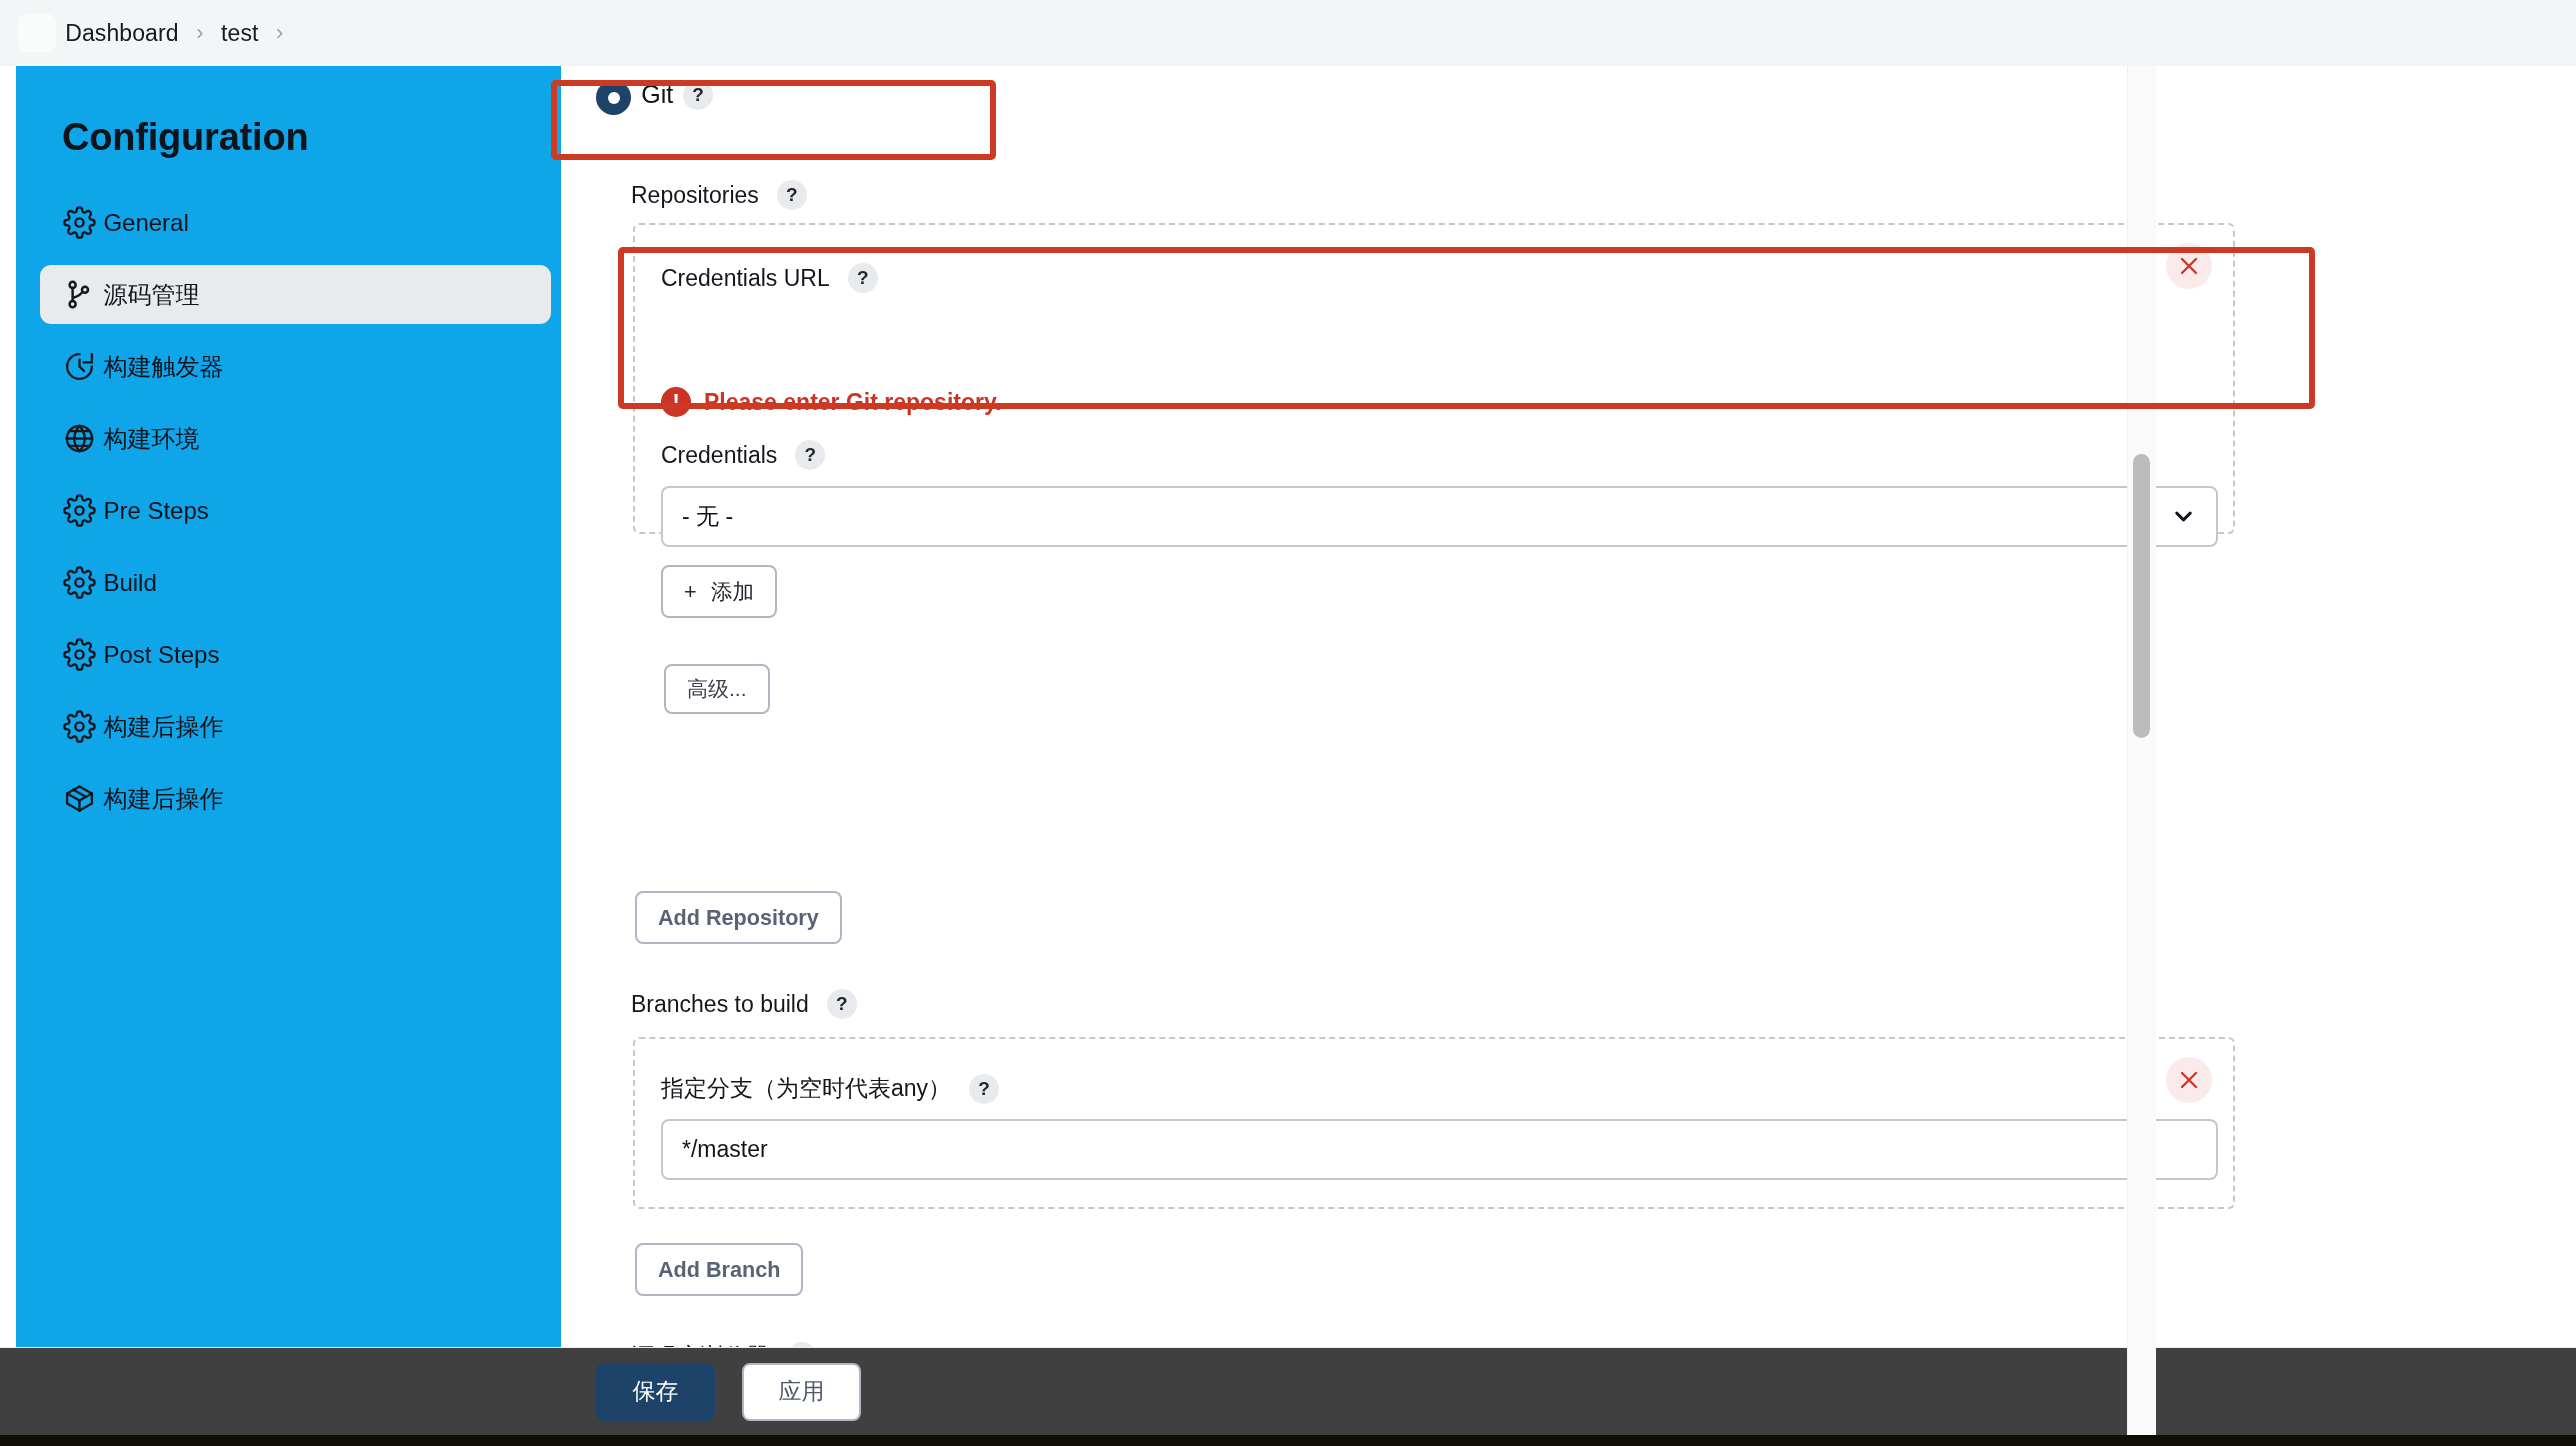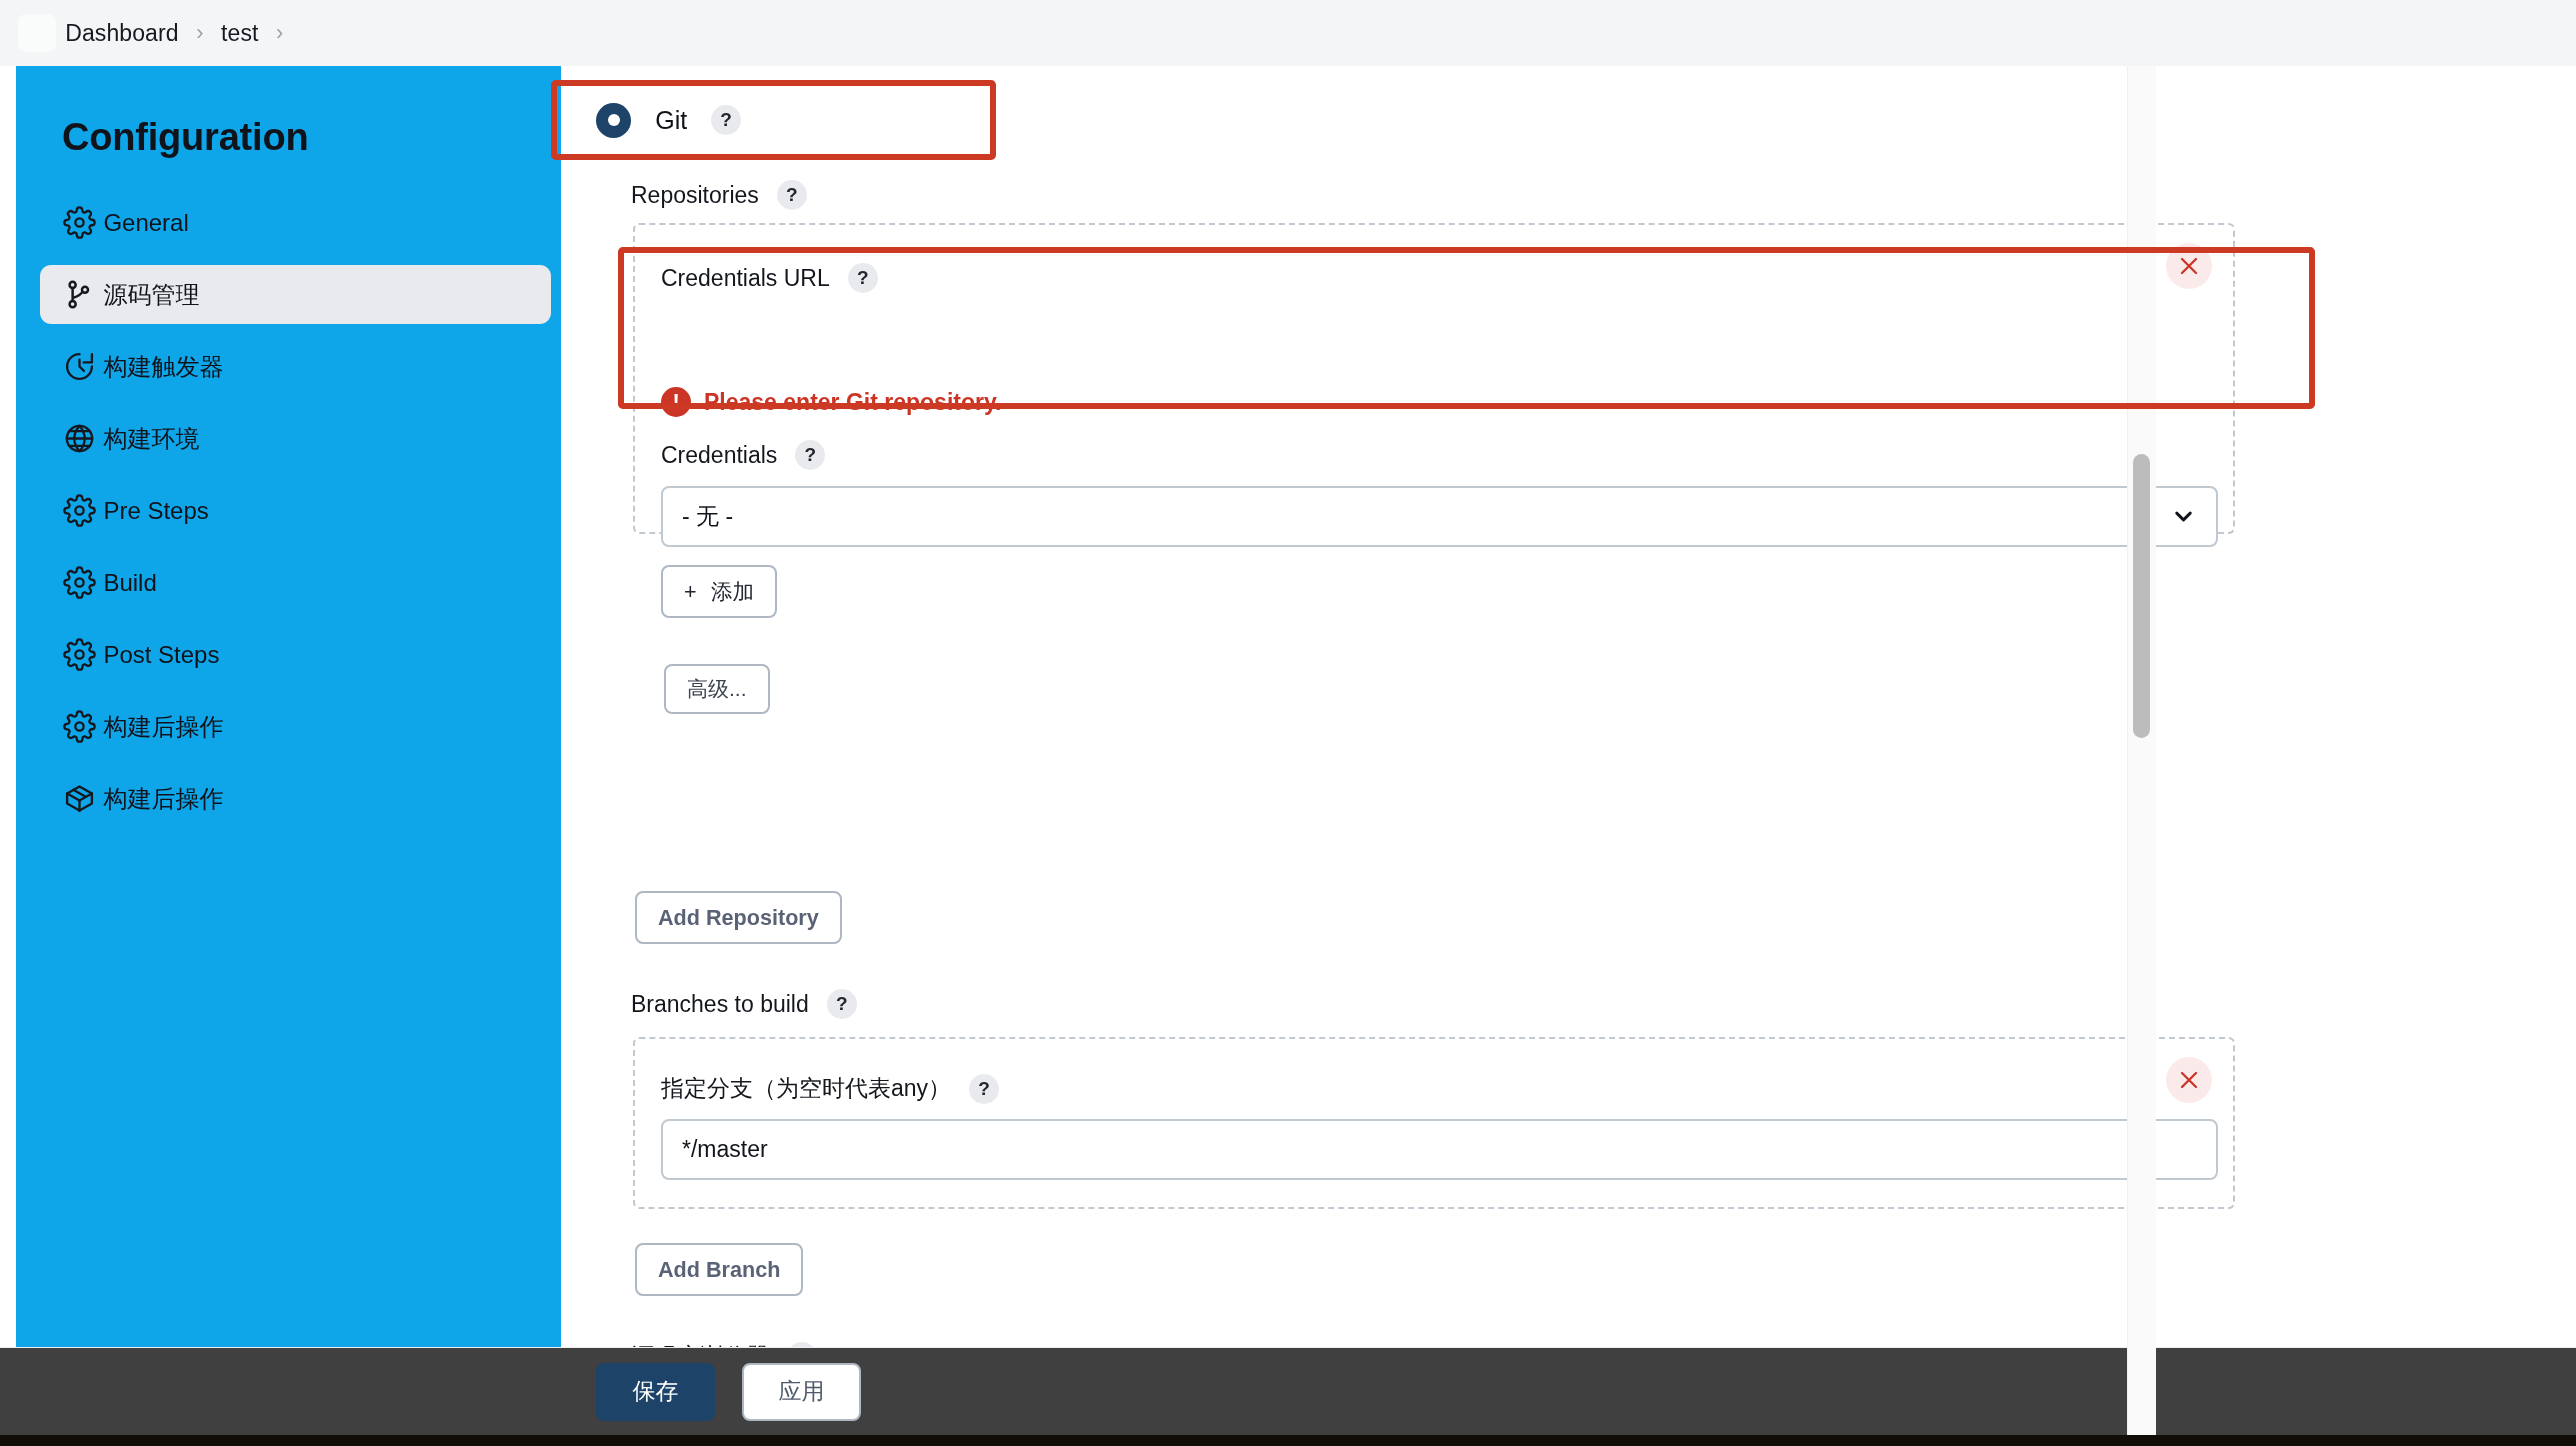--- a/index.html
+++ b/index.html
@@ -52,21 +52,21 @@
   .content-divider {
     position:absolute; left: 607px; top: 167px; width: 4px; height: 1161px;
     background:#d3d7dd; border-radius:2.4px;
   }
 
   
   .main { position: absolute; left: 561px; top: 66px; width: 2015px; height: 1304px; background:#fff; }
 
   .scm-radio-row {
     position:absolute; left: 11.2px; top: 14.4px;
-    display:flex; align-items:center; gap: 24px; height: 80px; padding-left: 24px;
+    display:flex; gap: 10px; height: 80px; padding-left: 24px;
   }
   .radio-dot {
     width: 35px; height: 35px; border-radius: 50%;
     background:#1d4468; display:flex; align-items:center; justify-content:center; flex:none;
   }
   .radio-dot i { width: 12px; height:12px; border-radius:50%; background:#fff; display:block; }
   .radio-label { font-size: 25px; color:#10131a; }
 
   .help-badge {
     display:inline-flex; align-items:center; justify-content:center;

